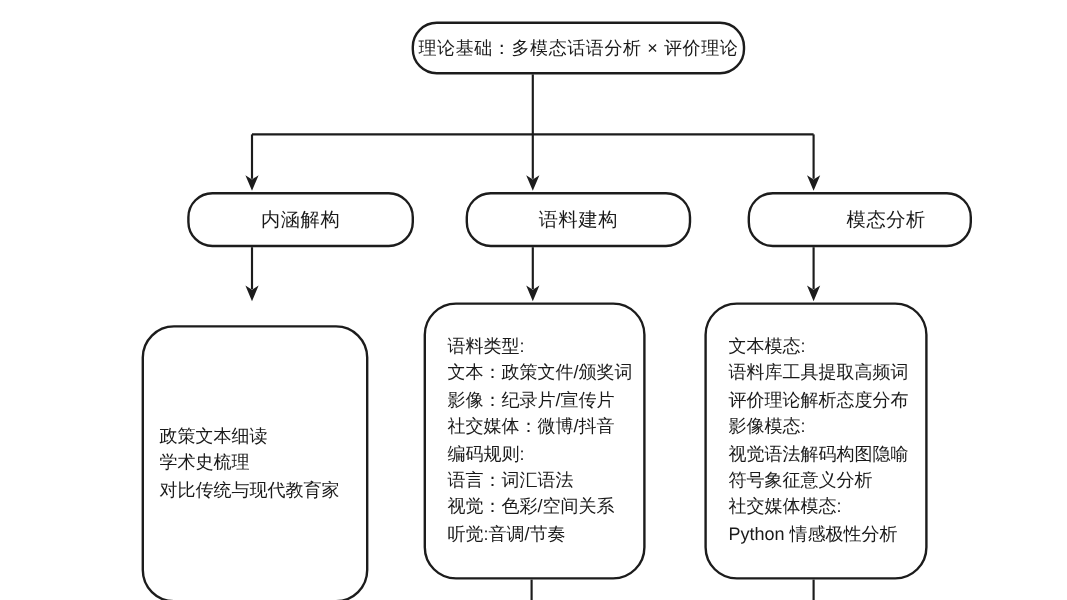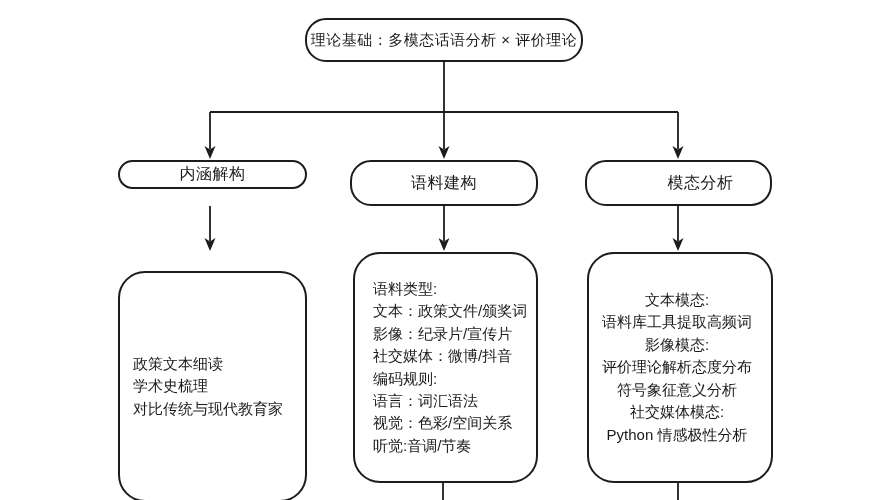--- a/index.html
+++ b/index.html
@@ -29,40 +29,41 @@
     background: #ffffff;
   }
   .node.label-node {
     border-radius: 21px;
     display: flex;
     align-items: center;
     justify-content: center;
     text-align: center;
     font-size: 16px;
     letter-spacing: 0.5px;
+    margin-left: 38px;
   }
   .node.root-node {
     left: 305px; top: 18px; width: 278px; height: 44px;
     font-size: 15px;
   }
-  .node.branch-0 { left: 118px; top: 160px; width: 189px; height: 29px; }
+  .node.branch-0 { left: 118px; top: 160px; width: 189px; height: 46px; }
   .node.branch-1 { left: 350px; top: 160px; width: 188px; height: 46px; }
   .node.branch-2 { left: 585px; top: 160px; width: 187px; height: 46px; padding-left: 44px; }
   .node.detail-node {
     border-radius: 27px;
     top: 252px;
     height: 231px;
     display: flex;
     flex-direction: column;
     justify-content: center;
     font-size: 15px;
   }
   .node.detail-0 { left: 118px; width: 189px; padding: 0 6px 0 13px; margin-top: 19px; }
   .node.detail-1 { left: 353px; width: 185px; padding: 0 6px 0 18px; }
-  .node.detail-2 { left: 587px; width: 186px; padding: 0 6px 0 0; text-align: center; }
+  .node.detail-2 { left: 587px; width: 186px; padding: 0 6px 0 18px; }
   .dline {
     line-height: 22.4px;
     white-space: nowrap;
   }
 </style>
 </head>
 <body>
 
 <div class="canvas">
 
@@ -117,20 +118,21 @@
     <div class="dline">社交媒体：微博/抖音</div>
     <div class="dline">编码规则:</div>
     <div class="dline">语言：词汇语法</div>
     <div class="dline">视觉：色彩/空间关系</div>
     <div class="dline">听觉:音调/节奏</div>
   </div>
 
   <div class="node detail-node detail-2">
     <div class="dline">文本模态:</div>
     <div class="dline">语料库工具提取高频词</div>
+    <div class="dline">评价理论解析态度分布</div>
     <div class="dline">影像模态:</div>
-    <div class="dline">评价理论解析态度分布</div>
+    <div class="dline">视觉语法解码构图隐喻</div>
     <div class="dline">符号象征意义分析</div>
     <div class="dline">社交媒体模态:</div>
     <div class="dline">Python 情感极性分析</div>
   </div>
 
 </div>
 
 </body></html>

